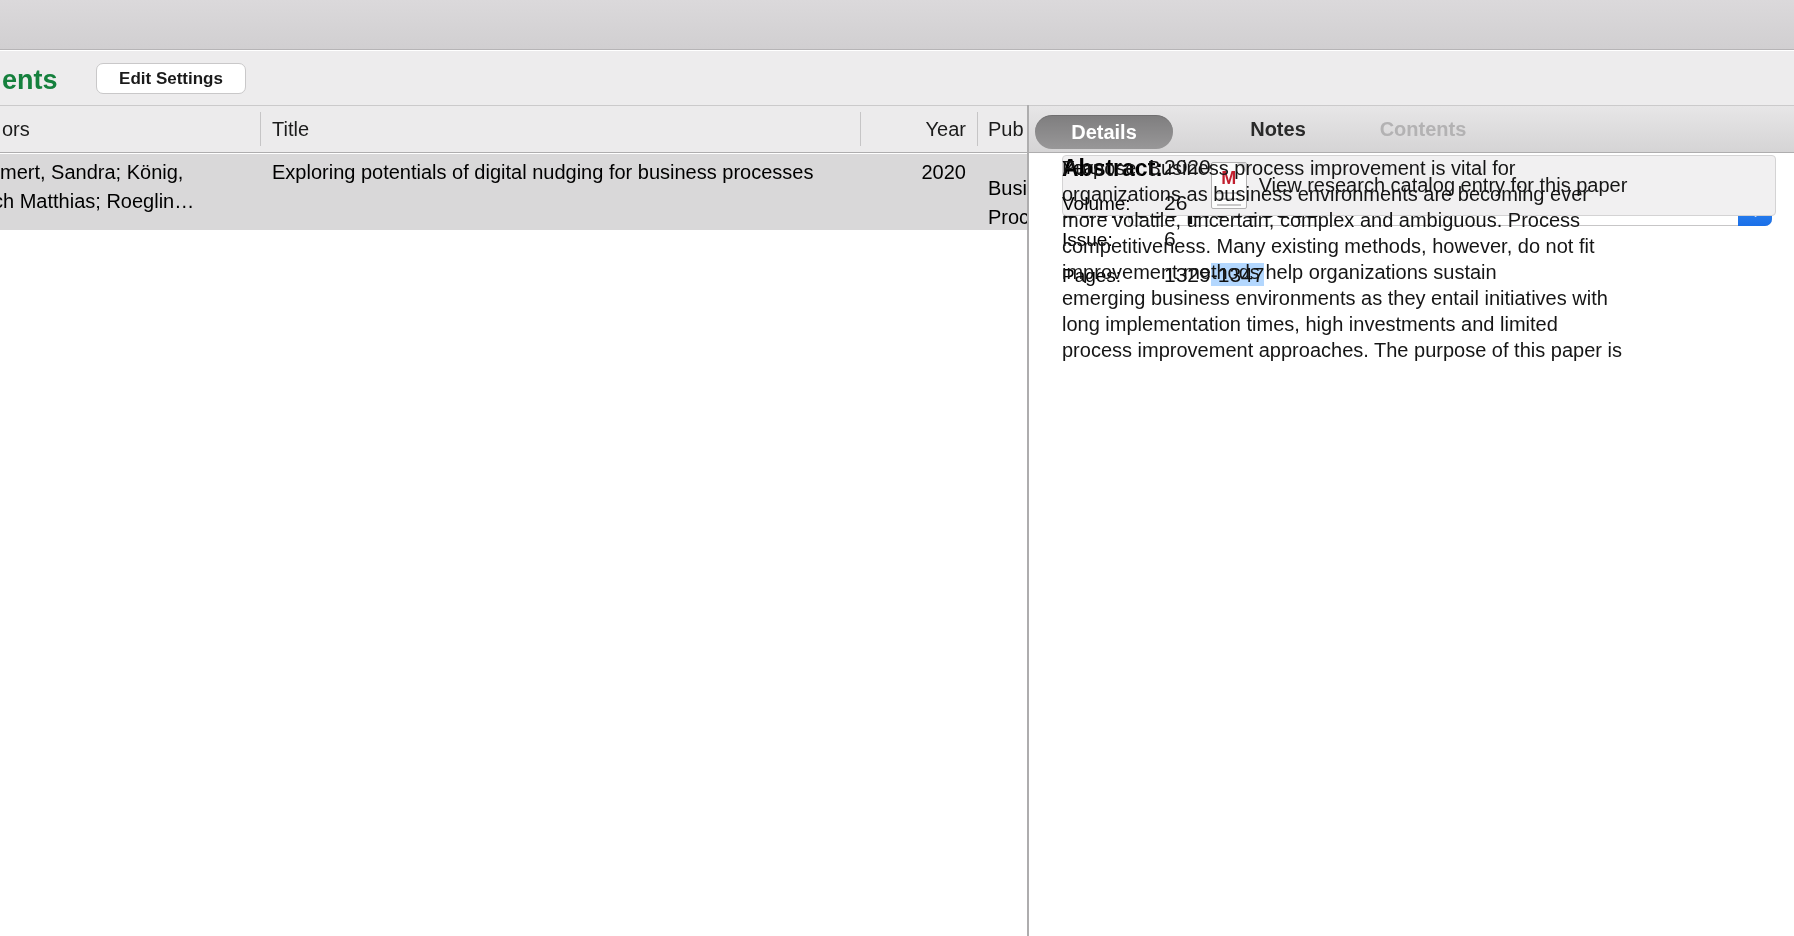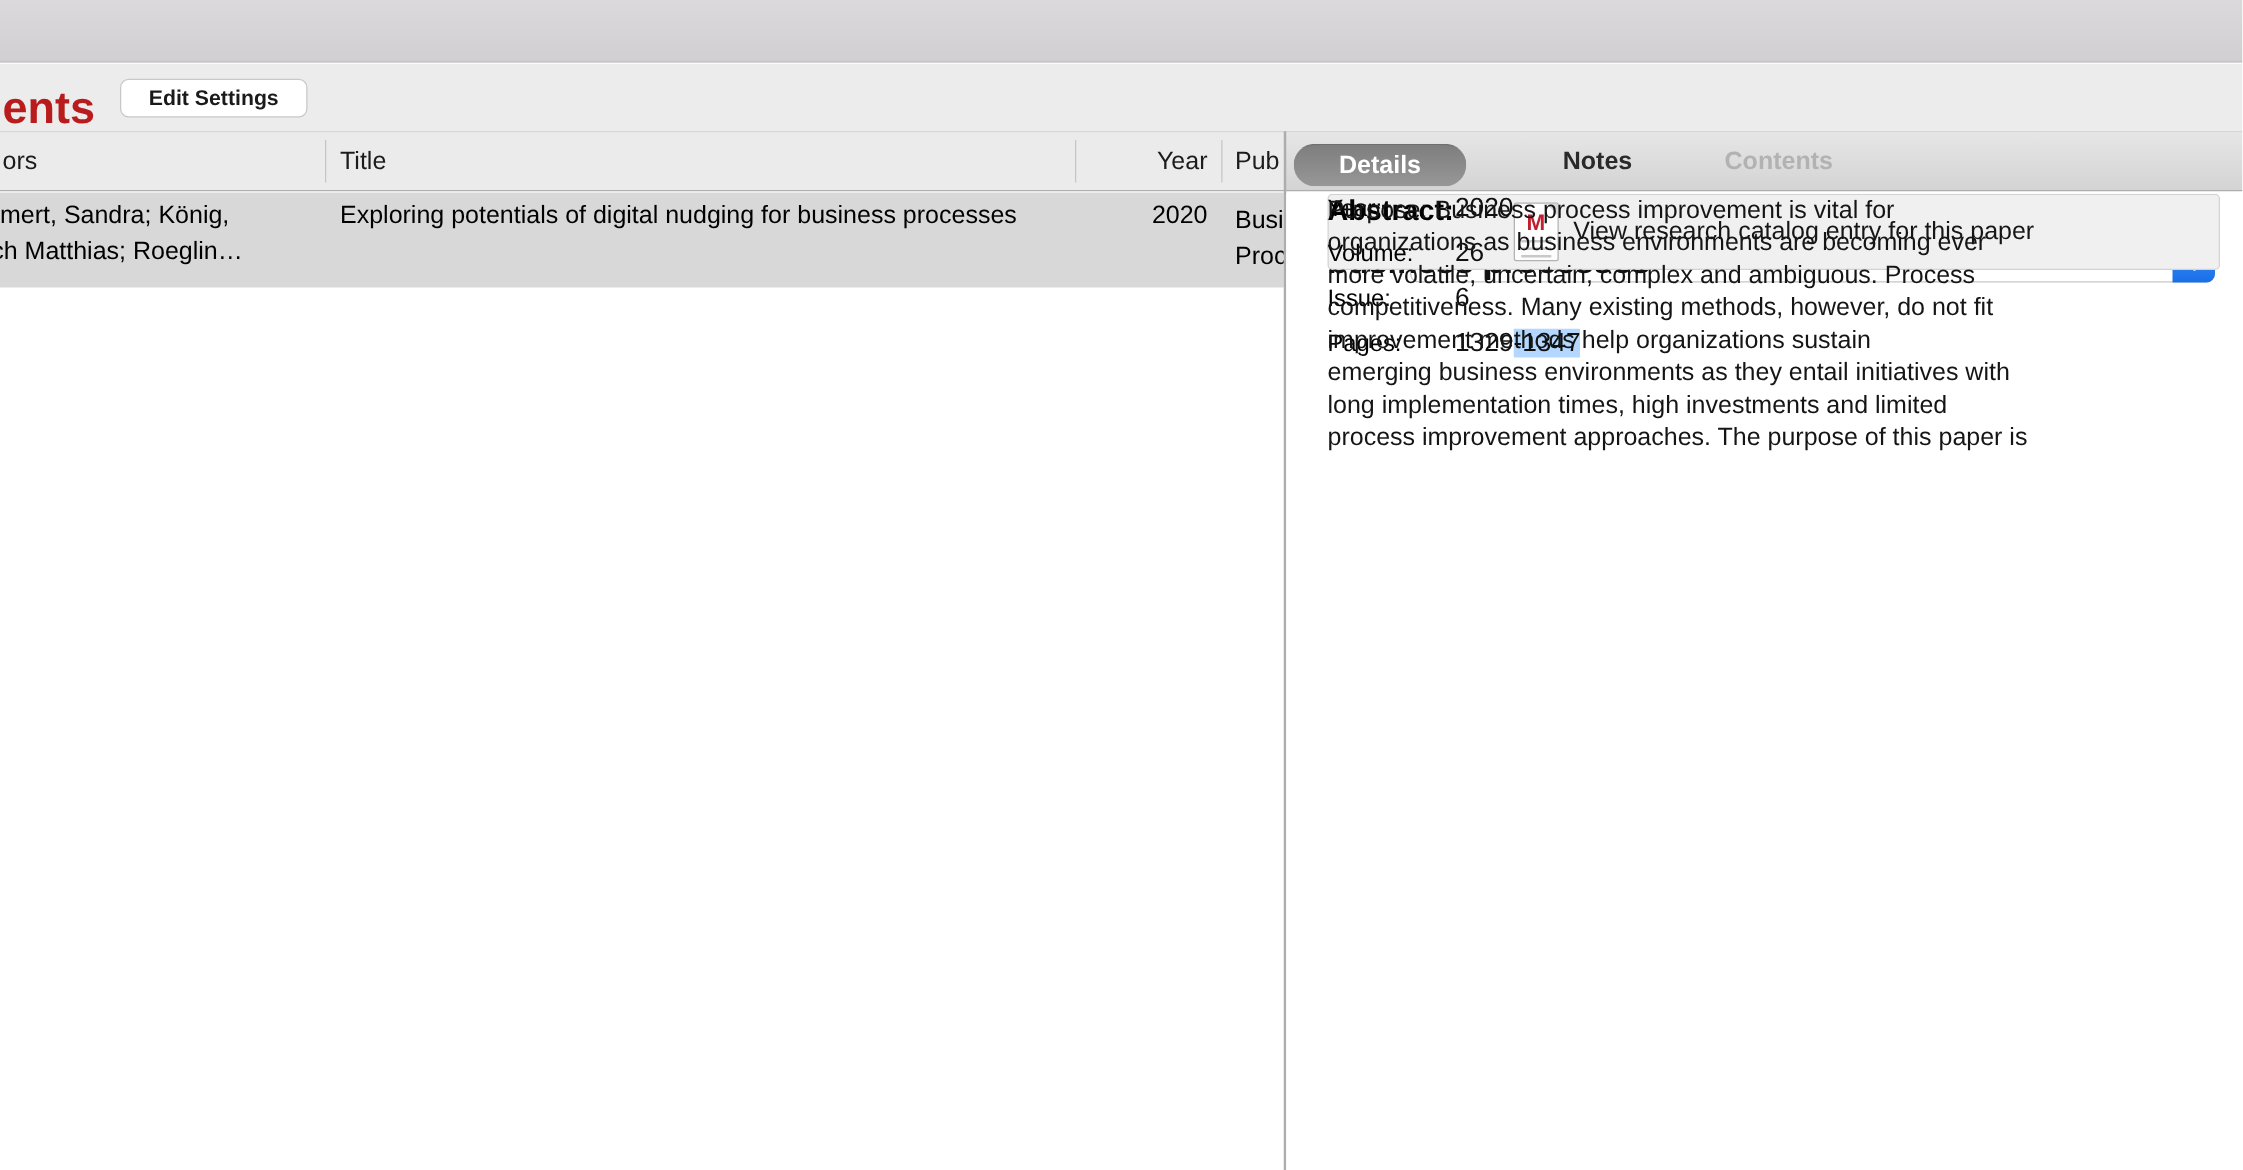--- a/index.html
+++ b/index.html
@@ -3,21 +3,21 @@
 <meta charset="utf-8">
 <style>
   * { margin:0; padding:0; box-sizing:border-box; }
   html,body { width:1794px; height:936px; overflow:hidden; }
   body { font-family:"Liberation Sans", sans-serif; background:#fff; position:relative; color:#111; }
 
   
   .titlebar { position:absolute; left:0; top:0; width:1794px; height:50px;
               background:linear-gradient(#dbd9db,#d1cfd1); border-bottom:1px solid #b6b4b6; }
   .toolbar  { position:absolute; left:0; top:51px; width:1794px; height:54px; background:#edeced; }
-  .app-title-clip { position:absolute; left:2px; top:14px; font-size:36px; font-weight:bold; color:#b91c1c; }
+  .app-title-clip { position:absolute; left:2px; top:14px; font-size:27px; font-weight:bold; color:#15803d; }
   .edit-settings { position:absolute; left:96px; top:12px; width:150px; height:31px;
                    background:#fff; border:1px solid #c9c8c9; border-radius:7px;
                    font-size:17px; font-weight:600; color:#1a1a1a;
                    display:flex; align-items:center; justify-content:center; cursor:default; }
 
   
   .header-band { position:absolute; left:0; top:105px; width:1794px; height:48px;
                  border-top:1px solid #cbcacb; border-bottom:1px solid #aeadae; }
   .list-header { position:absolute; left:0; top:0; width:1028px; height:46px; background:#eceBec; }
   .col-h { position:absolute; top:0; height:46px; display:flex; align-items:center;
@@ -35,21 +35,21 @@
   .tab-disabled { color:#b3b2b3; }
 
   
   .list-body { position:absolute; left:0; top:154px; width:1027px; height:782px; background:#fff; }
   .sel-row { position:absolute; left:0; top:0; width:1027px; height:76px; background:#d9d8d9;
              font-size:20px; line-height:29px; color:#000; }
   .cell-authors { position:absolute; left:0; top:4px; width:258px; height:60px; overflow:hidden; }
   .cell-authors .l2 { margin-left:-7px; }
   .cell-title { position:absolute; left:272px; top:4px; width:560px; }
   .cell-year  { position:absolute; left:860px; top:4px; width:106px; text-align:right; }
-  .cell-pub   { position:absolute; left:988px; top:8px; width:39px; overflow:hidden; white-space:nowrap; }
+  .cell-pub   { position:absolute; left:988px; top:20px; width:39px; overflow:hidden; white-space:nowrap; }
   .vdivider { position:absolute; left:1027px; top:105px; width:2px; height:831px; background:#aeadae; }
 
   
   .details { position:absolute; left:1029px; top:155px; width:765px; height:781px; background:#fff; overflow:hidden; }
   .d-inner { position:relative; width:100%; height:100%; }
 
   .type-row { position:absolute; left:33px; top:28px; display:flex; align-items:center; }
   .type-label { font-size:20px; font-weight:bold; width:66px; color:#000; }
   .type-select { position:relative; width:644px; height:43px; background:#fff;
                  border:1px solid #c7c6c7; border-radius:7px; cursor:default; }

